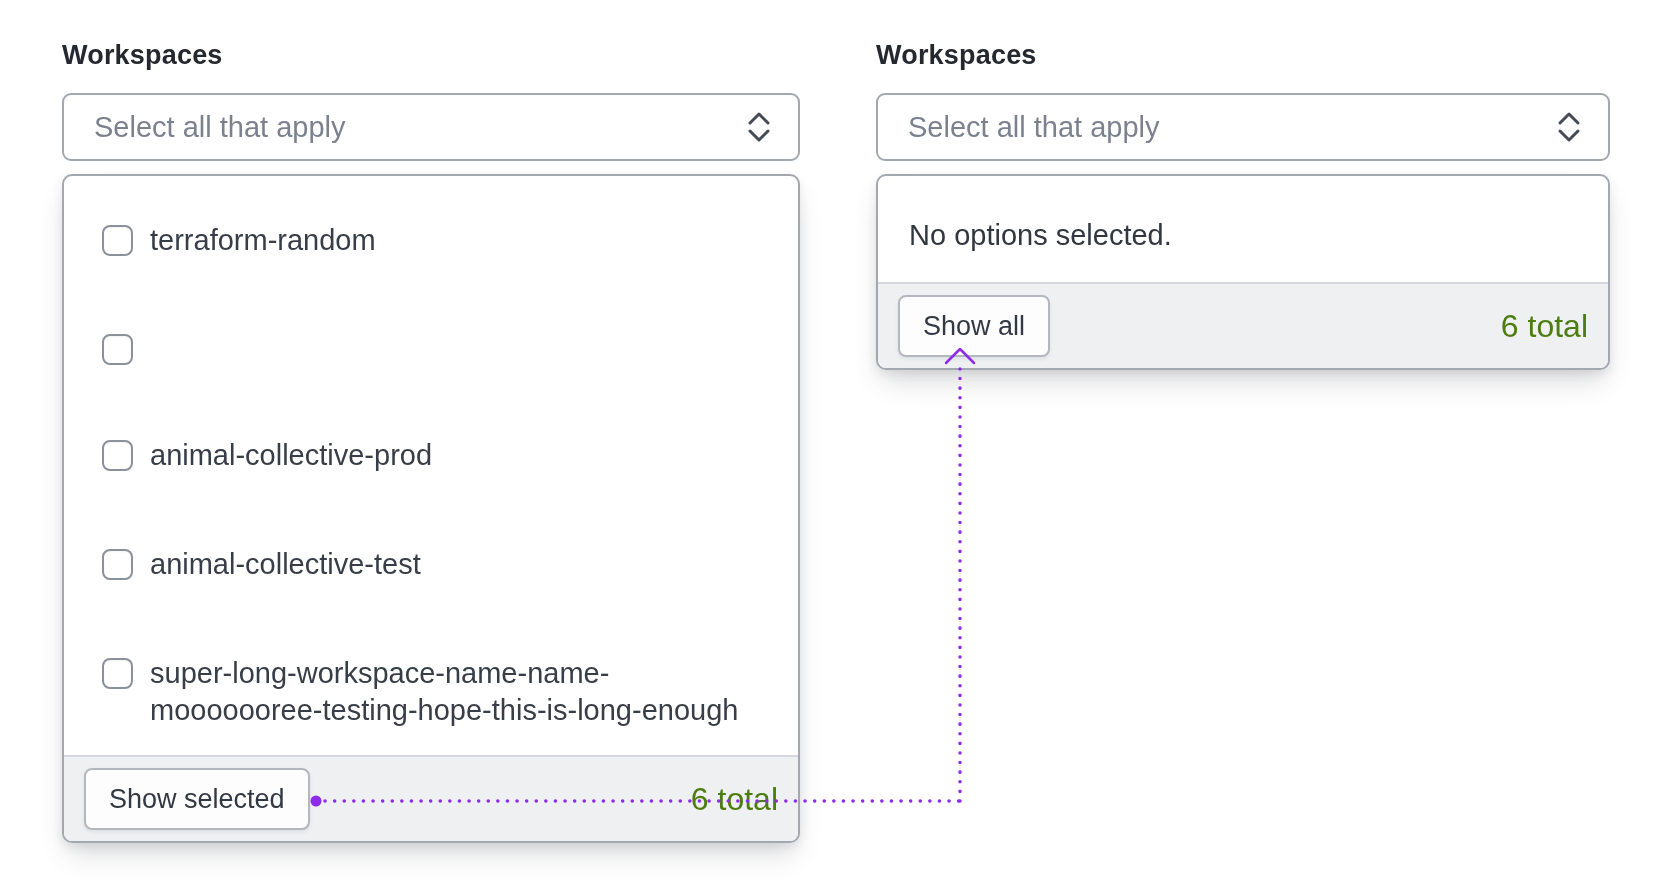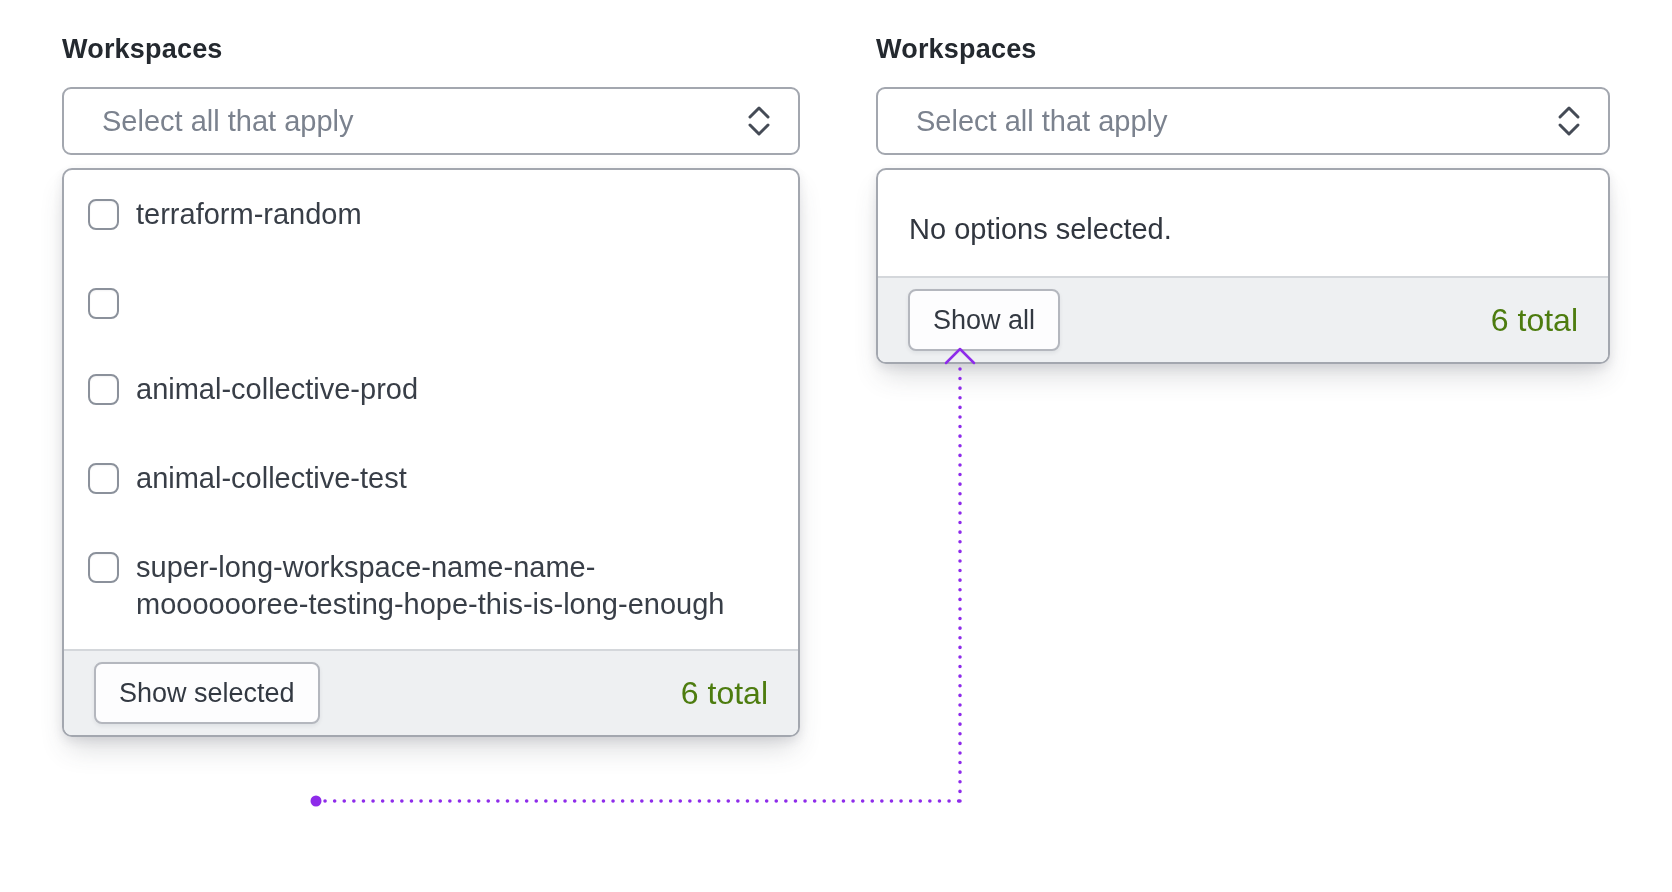--- a/index.html
+++ b/index.html
@@ -4,71 +4,71 @@
 <style>
   * { margin:0; padding:0; box-sizing:border-box; }
   html,body { width:1672px; height:892px; }
   body {
     background:#ffffff;
     font-family:"Liberation Sans", sans-serif;
     position:relative;
     overflow:hidden;
     color:#383e47;
   }
-  .col { position:absolute; top:32px; }
+  .col { position:absolute; top:38px; }
   .col-left  { left:62px;  width:738px; }
   .col-right { left:876px; width:734px; }
 
   .field-label {
     font-size:27px; font-weight:700; color:#24292f;
     line-height:34px; margin-bottom:21px; letter-spacing:0.2px;
   }
 
   .trigger {
     height:68px; background:#fff;
     border:2px solid #a3a7af; border-radius:9px;
     display:flex; align-items:center; justify-content:space-between;
-    padding:0 26px 0 38px; cursor:pointer;
+    padding:0 26px 0 30px; cursor:pointer;
   }
   .trigger .placeholder {
     font-size:29px; color:#7b828e; line-height:36px;
   }
   .chevron-updown { flex:none; display:block; }
 
   .dropdown {
     margin-top:13px; background:#fff;
     border:2px solid #a3a7af; border-radius:10px;
     overflow:hidden;
     box-shadow:0 16px 28px -6px rgba(58,63,76,0.20), 0 4px 10px rgba(58,63,76,0.10);
   }
 
   .option-row {
     display:flex; align-items:flex-start;
-    padding:26px 24px; gap:17px; cursor:pointer;
+    padding:26px 38px; gap:17px; cursor:pointer;margin-top:20px;
   }
   .checkbox {
     flex:none; width:31px; height:31px; margin-top:3px;
     background:#fff; border:2.5px solid #8b919b; border-radius:8px;
     box-shadow:inset 0 1px 2px rgba(22,28,45,0.05);
     cursor:pointer;
   }
   .option-label {
     font-size:29px; line-height:37px; color:#383e47;
     white-space:pre-line; overflow-wrap:anywhere;
   }
 
   .empty-body {
     padding:29px 31px; font-size:29px; line-height:36px; color:#31363f;margin-top:12px;
   }
 
   .dropdown-footer {
     height:86px; background:#eef0f2;
     border-top:2px solid #d4d7db;
     display:flex; align-items:center; justify-content:space-between;
-    padding:0 30px;
+    padding:0 20px;
   }
   .footer-btn {
     font-family:inherit; font-size:27px; color:#333942;
     background:#fdfdfe; border:2px solid #b4b7be; border-radius:8px;
     padding:11px 23px; line-height:36px; cursor:pointer;
     box-shadow:0 2px 4px rgba(20,25,40,0.07);
   }
   .total-text { font-size:32px; color:#4d7c0f; line-height:36px; }
 
   .connector-overlay {

